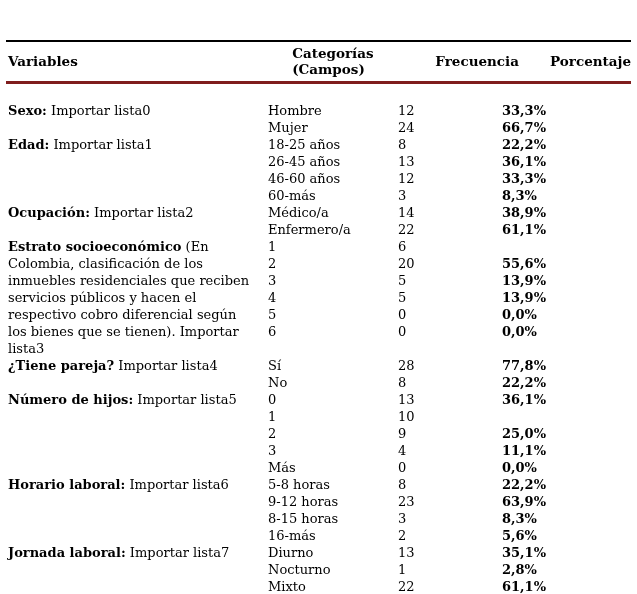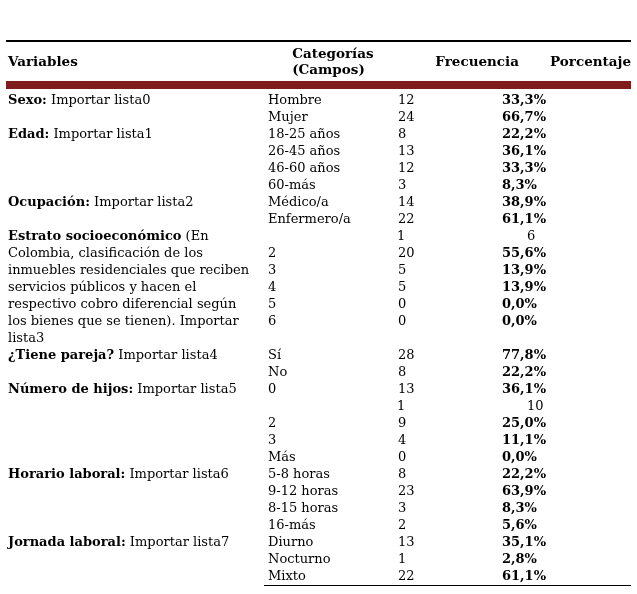--- a/index.html
+++ b/index.html
@@ -13,44 +13,44 @@
     color: #000000;
     position: relative;
   }
   .table-wrap { margin: 40px 6px 0 6px; width: 625px; }
 
   
   .thead {
     display: flex;
     align-items: center;
     border-top: 2px solid #000;
-    border-bottom: 8px solid #7f1d1d;
+    border-bottom: 3px solid #7f1d1d;
     padding: 3px 0 4px 0;
     font-weight: bold;
     font-size: 13.5px;
     min-height: 36px;
     gap: 28px;
   }
   .col-var { width: 262px; padding-left: 2px; }
   .col-cat { width: 130px; white-space: pre-line; line-height: 16px; margin-left: 32px; }
   .col-fre { width: 104px; text-align: center; }
   .col-por { flex: 1; text-align: center; }
 
   
-  .tbody { padding-top: 2px; }
+  .tbody { padding-top: 18px; }
   .group { display: flex; align-items: flex-start; }
   .cell.var {
     width: 262px;
     padding-left: 2px;
     padding-right: 12px;
     line-height: 17px;
   }
   .b { font-weight: bold; }
   .rows { flex: 1; display: flex; flex-direction: column; }
-  .row { display: flex; height: 17px; line-height: 17px; justify-content: flex-end; }
+  .row { display: flex; height: 17px; line-height: 17px; }
   .cell.cat { width: 130px; }
   .cell.fre { width: 104px; }
   .cell.por { flex: 1; font-weight: bold; }
 
   
   .bottom-rule { margin-left: 258px; border-top: 1.5px solid #000; height: 0; margin-top: 1px; }
 </style>
 </head>
 <body>
 

